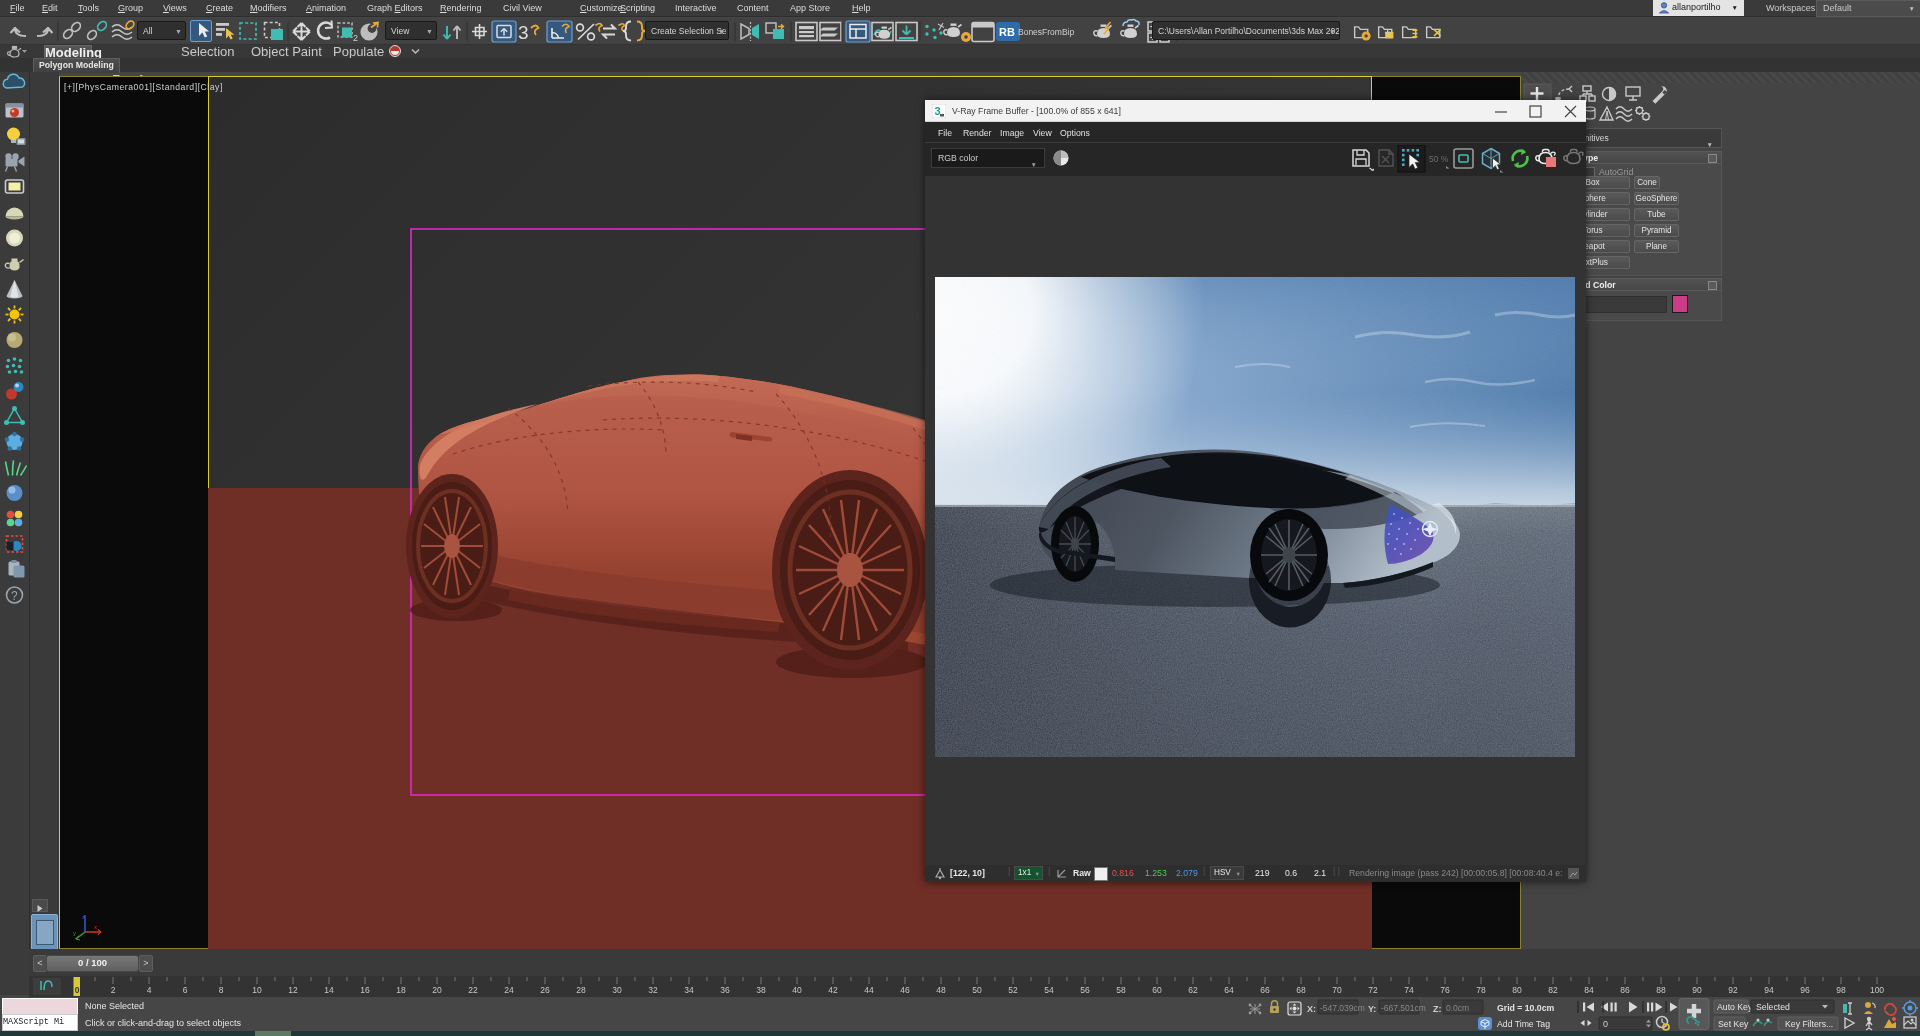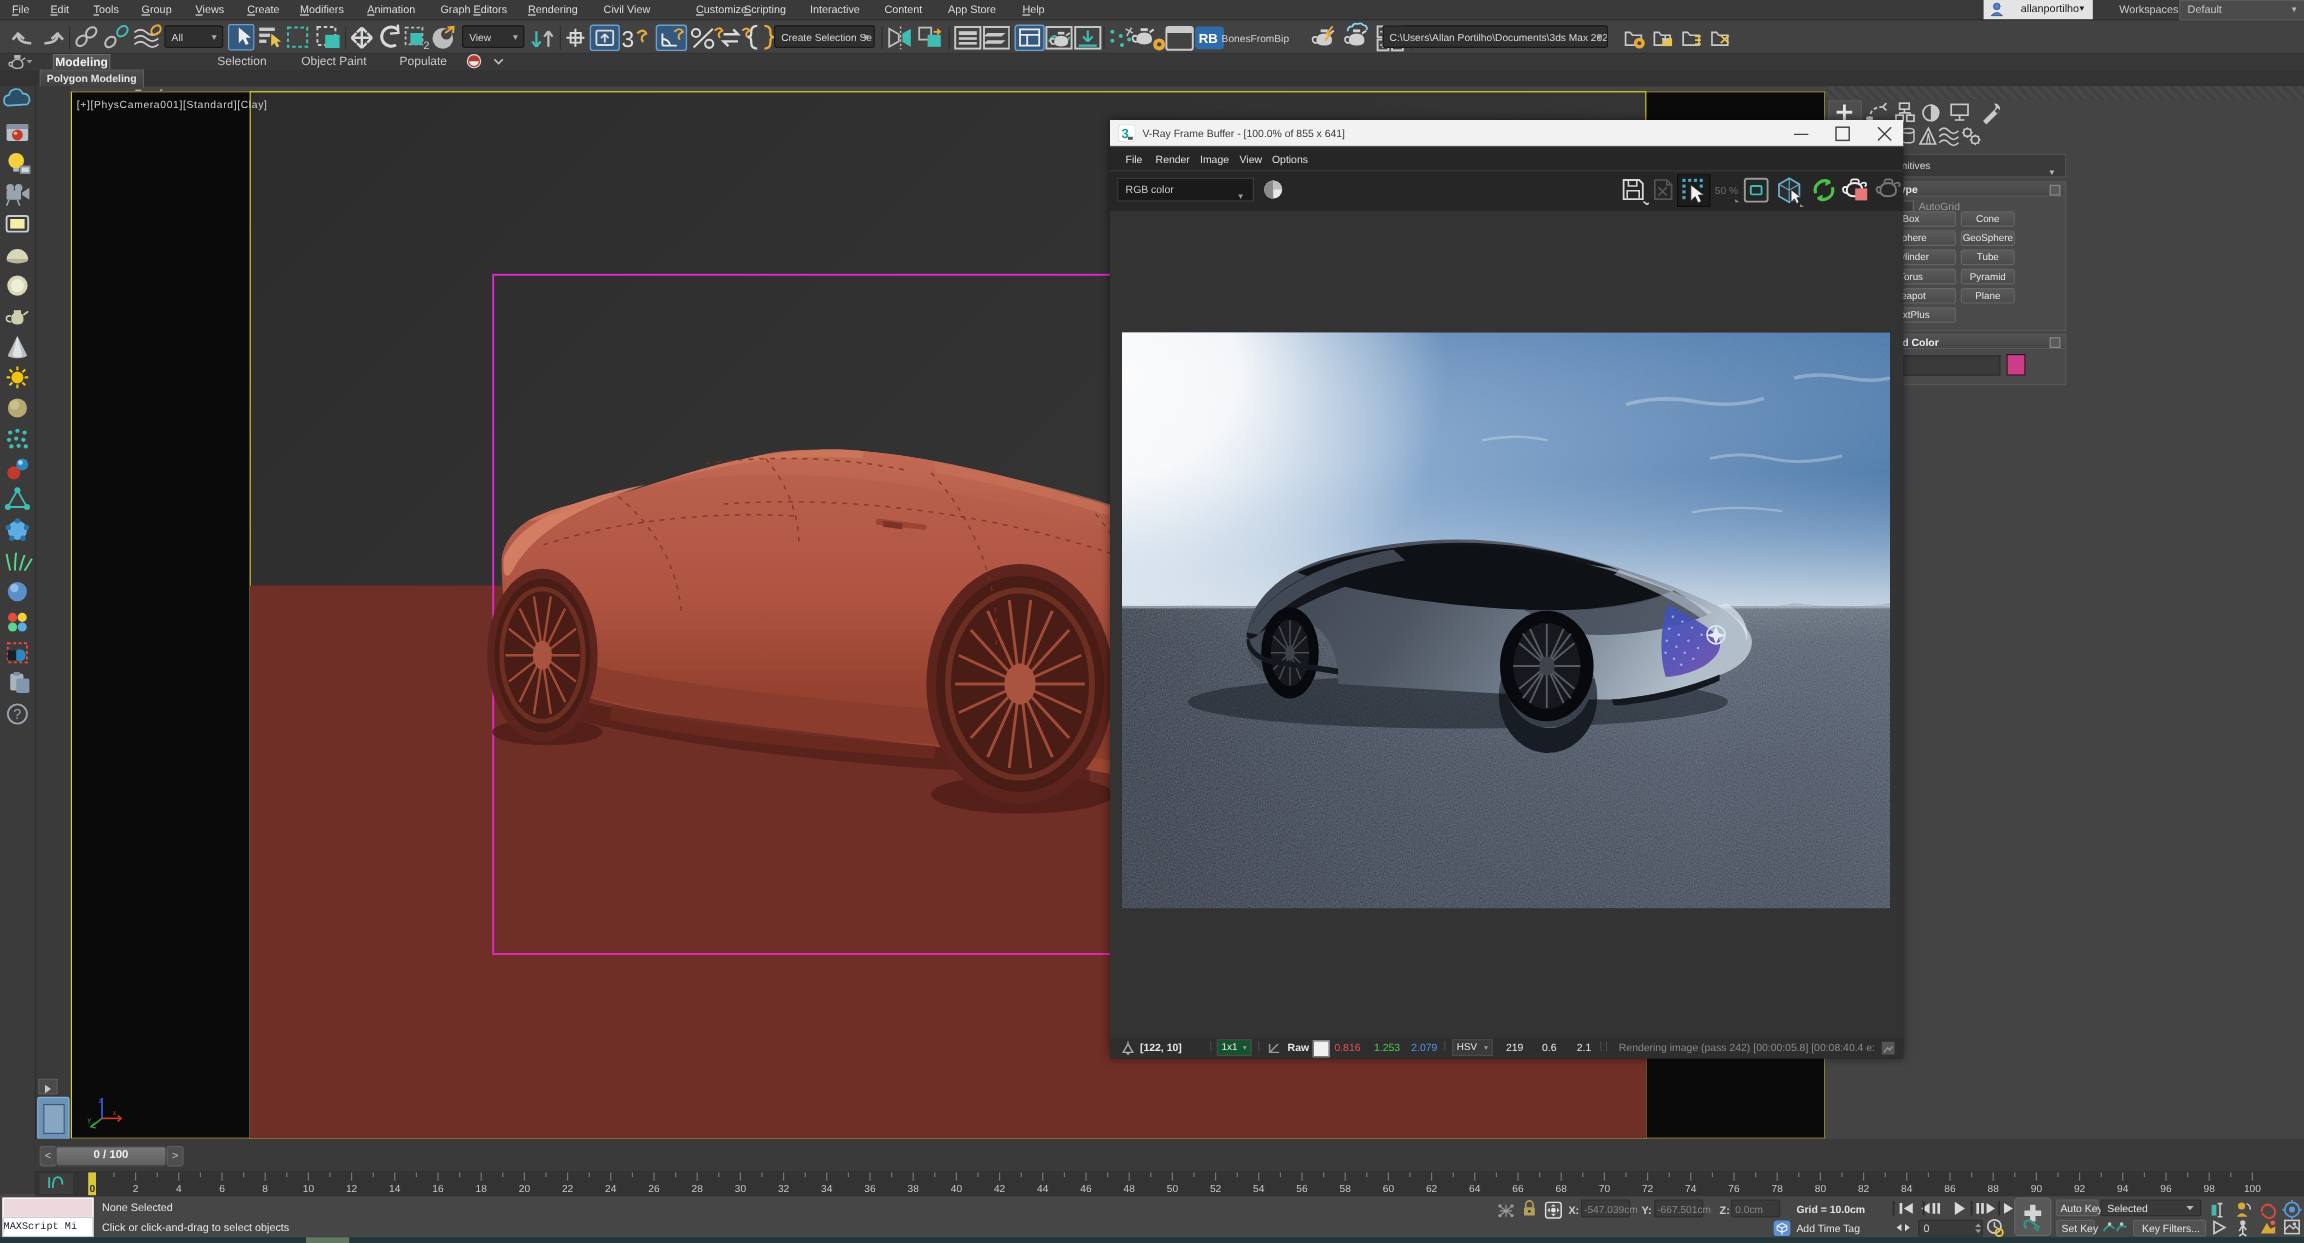--- a/index.html
+++ b/index.html
@@ -4,21 +4,21 @@
 <style>
   html,body{margin:0;padding:0;width:1920px;height:1036px;overflow:hidden;
     font-family:"Liberation Sans",sans-serif;background:#454545;}
   .abs{position:absolute;}
   #root{position:absolute;top:0;left:0;width:1920px;height:1036px;}
   .menubar{left:0;top:0;width:1920px;height:17px;background:#3a3a3a;color:#dcdcdc;font-size:9px;border-bottom:1px solid #2e2e2e;box-sizing:border-box;}
   .toolbar{left:0;top:18px;width:1920px;height:26px;background:#424242;border-bottom:1px solid #333;}
   .ddl{height:19px;background:#2f2f2f;border:1px solid #191919;border-radius:2px;color:#d6d6d6;
     font-size:8.5px;line-height:18px;padding-left:5px;box-sizing:border-box;white-space:nowrap;overflow:hidden;}
   .ddl::after{content:"▼";position:absolute;right:3px;top:1px;font-size:7px;color:#aaa;}
-  .rtab{display:inline-block;color:#c9c9c9;font-size:10px;line-height:13px;position:absolute;}
+  .rtab{display:inline-block;color:#c9c9c9;font-size:13px;line-height:13px;position:absolute;}
   .pmbtn{position:absolute;left:33px;top:0px;height:14px;background:linear-gradient(180deg,#4e4e4e,#404040);
     border:1px solid #5e5e5e;border-bottom:none;color:#e6e6e6;font-size:8.7px;font-weight:bold;padding:0 5px;line-height:13px;}
   .ribbonrow{left:0;top:45px;width:1920px;height:13px;background:#383838;}
   .pmrow{left:0;top:58px;width:1920px;height:14px;background:#333333;}
   .lefttb{left:0;top:72px;width:29px;height:923px;background:#3b3b3b;border-right:1px solid #2e2e2e;}
   
   .vp-outer{left:59px;top:76px;width:1462px;height:873px;background:#0a0a0a;border:1px solid #8a8136;border-left:1px solid #d9cb32;box-sizing:border-box;}
   .vp-cam{left:208px;top:76px;width:1164px;height:873px;background:linear-gradient(135deg,#2c2c2c 0%,#353535 60%,#373737 100%);border:1px solid #d9cb32;box-sizing:border-box;}
   .vp-ground{left:209px;top:490px;width:1162px;height:458px;background:#71302a;}
   .vp-label{left:64px;top:82px;color:#d0d0d0;font-size:8.6px;letter-spacing:0.55px;}
@@ -55,21 +55,21 @@
     <span class="abs" style="left:620px;top:3px;"><u>S</u>cripting</span>
     <span class="abs" style="left:675px;top:3px;">Interactive</span>
     <span class="abs" style="left:737px;top:3px;">Content</span>
     <span class="abs" style="left:790px;top:3px;">App Store</span>
     <span class="abs" style="left:852px;top:3px;text-align:center;"><u>H</u>elp</span>
     <div class="abs" style="left:1653px;top:0px;width:91px;height:16px;background:#e4e4e4;color:#1a1a1a;">
       <svg width="12" height="13" viewBox="0 0 14 14" style="margin:1px 2px 0 5px;float:left;">
           <circle cx="7" cy="4.5" r="3.2" fill="#5b83c4" stroke="#2a4a80" stroke-width="0.8"></circle>
           <path d="M1.5 13.5 Q7 7.5 12.5 13.5 Z" fill="#5b83c4" stroke="#2a4a80" stroke-width="0.8"></path>
         </svg>
-      <span style="line-height:15px;margin-left:12px;">allanportilho</span>
+      <span style="line-height:15px;">allanportilho</span>
       <span style="position:absolute;right:6px;top:4px;font-size:6.5px;">▼</span>
     </div>
     <div class="abs" style="left:1766px;top:3px;color:#cccccc;">Workspaces:</div>
     <div class="abs" style="left:1816px;top:0px;width:104px;height:15px;background:#4b4b4b;border:1px solid #5a5a5a;color:#c8c8c8;"><span style="padding-left:6px;line-height:14px;">Default</span>
       <span style="position:absolute;right:6px;top:4px;font-size:6.5px;color:#bbb;">▼</span></div>
   </div>
 </div>
   <div class="abs toolbar" id="maintoolbar">
     <svg width="1920" height="26" viewBox="0 0 1920 26">
       <defs>
@@ -535,21 +535,21 @@
           </g>
         </g>
       </g>
     </svg>
     <div class="abs" style="left:5px;top:56px;width:196px;height:20px;background:#3a3a3a;border:1px solid #555;color:#d6d6d6;font-size:8.5px;line-height:19px;box-sizing:border-box;"><span style="padding-left:8px;">Standard Primitives</span><span style="position:absolute;right:8px;top:6px;font-size:6.5px;color:#bbb;">▼</span></div>
     <div class="abs roh" style="top:79px;"><span style="padding-left:22px;">Object Type</span><span class="pin"></span></div>
     <div class="abs rob" style="top:92px;height:112px;">
       <div class="abs" style="left:58px;top:3px;width:8px;height:8px;background:#3c3c3c;border:1px solid #666;"></div>
       <div class="abs" style="left:72px;top:3px;color:#9a9a9a;font-size:8.7px;">AutoGrid</div>
       <div class="cpb" style="left:28px;top:12px;width:75px;">Box</div>
-      <div class="cpb" style="left:107px;top:12px;width:45px;">Cone</div>
+      <div class="cpb" style="left:107px;top:12px;width:26px;">Cone</div>
       <div class="cpb" style="left:28px;top:28px;width:75px;">Sphere</div>
       <div class="cpb" style="left:107px;top:28px;width:45px;">GeoSphere</div>
       <div class="cpb" style="left:28px;top:44px;width:75px;">Cylinder</div>
       <div class="cpb" style="left:107px;top:44px;width:45px;">Tube</div>
       <div class="cpb" style="left:28px;top:60px;width:75px;">Torus</div>
       <div class="cpb" style="left:107px;top:60px;width:45px;">Pyramid</div>
       <div class="cpb" style="left:28px;top:76px;width:75px;">Teapot</div>
       <div class="cpb" style="left:107px;top:76px;width:45px;">Plane</div>
       <div class="cpb" style="left:28px;top:92px;width:75px;">TextPlus</div>
     </div>

